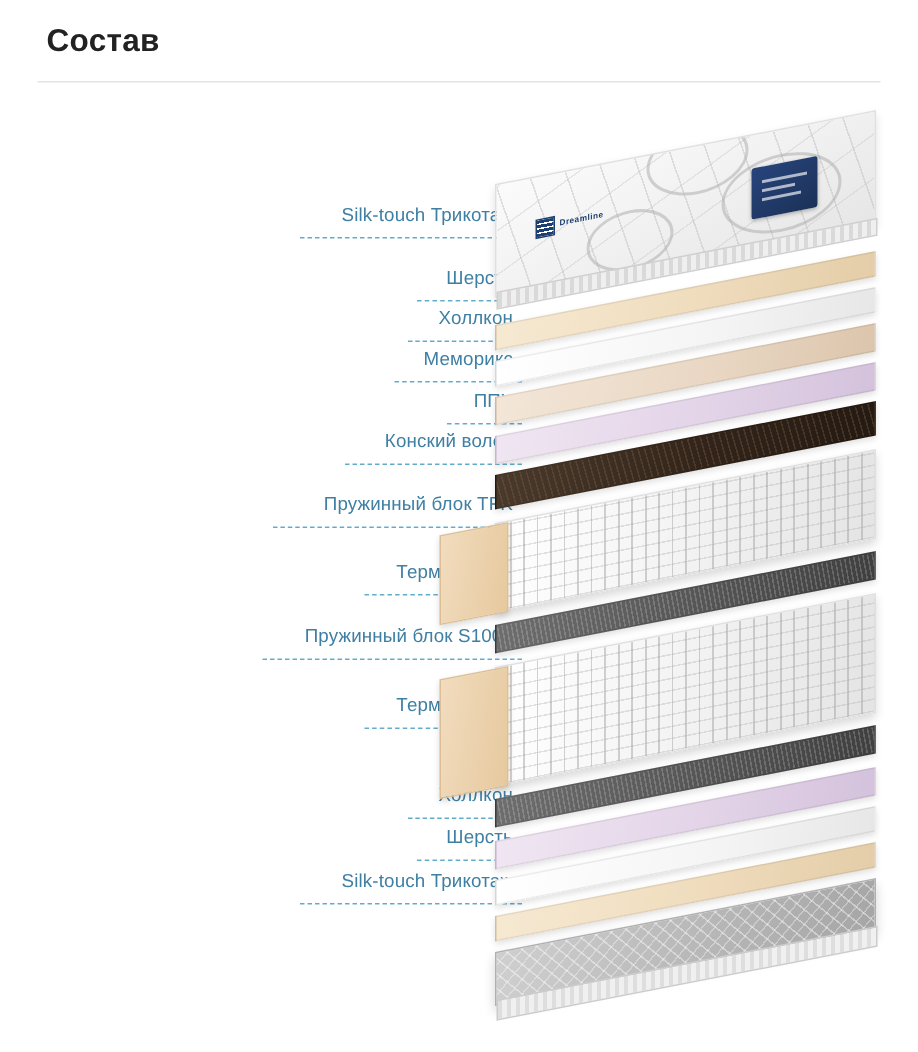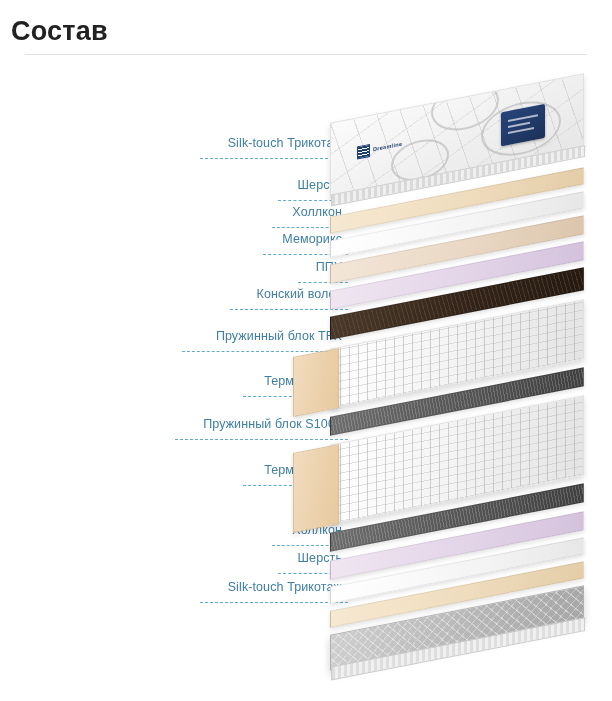--- a/index.html
+++ b/index.html
@@ -17,23 +17,23 @@
   }
 
   .page {
     position: relative;
     width: 612px;
     height: 701px;
   }
 
   .section-title {
     position: absolute;
-    left: 11px;
+    left: 31px;
     top: 16px;
-    font-size: 27px;
+    font-size: 21px;
     font-weight: 600;
     letter-spacing: 0.2px;
     color: #222222;
   }
 
   .title-rule {
     position: absolute;
     left: 25px;
     top: 54px;
     width: 562px;

